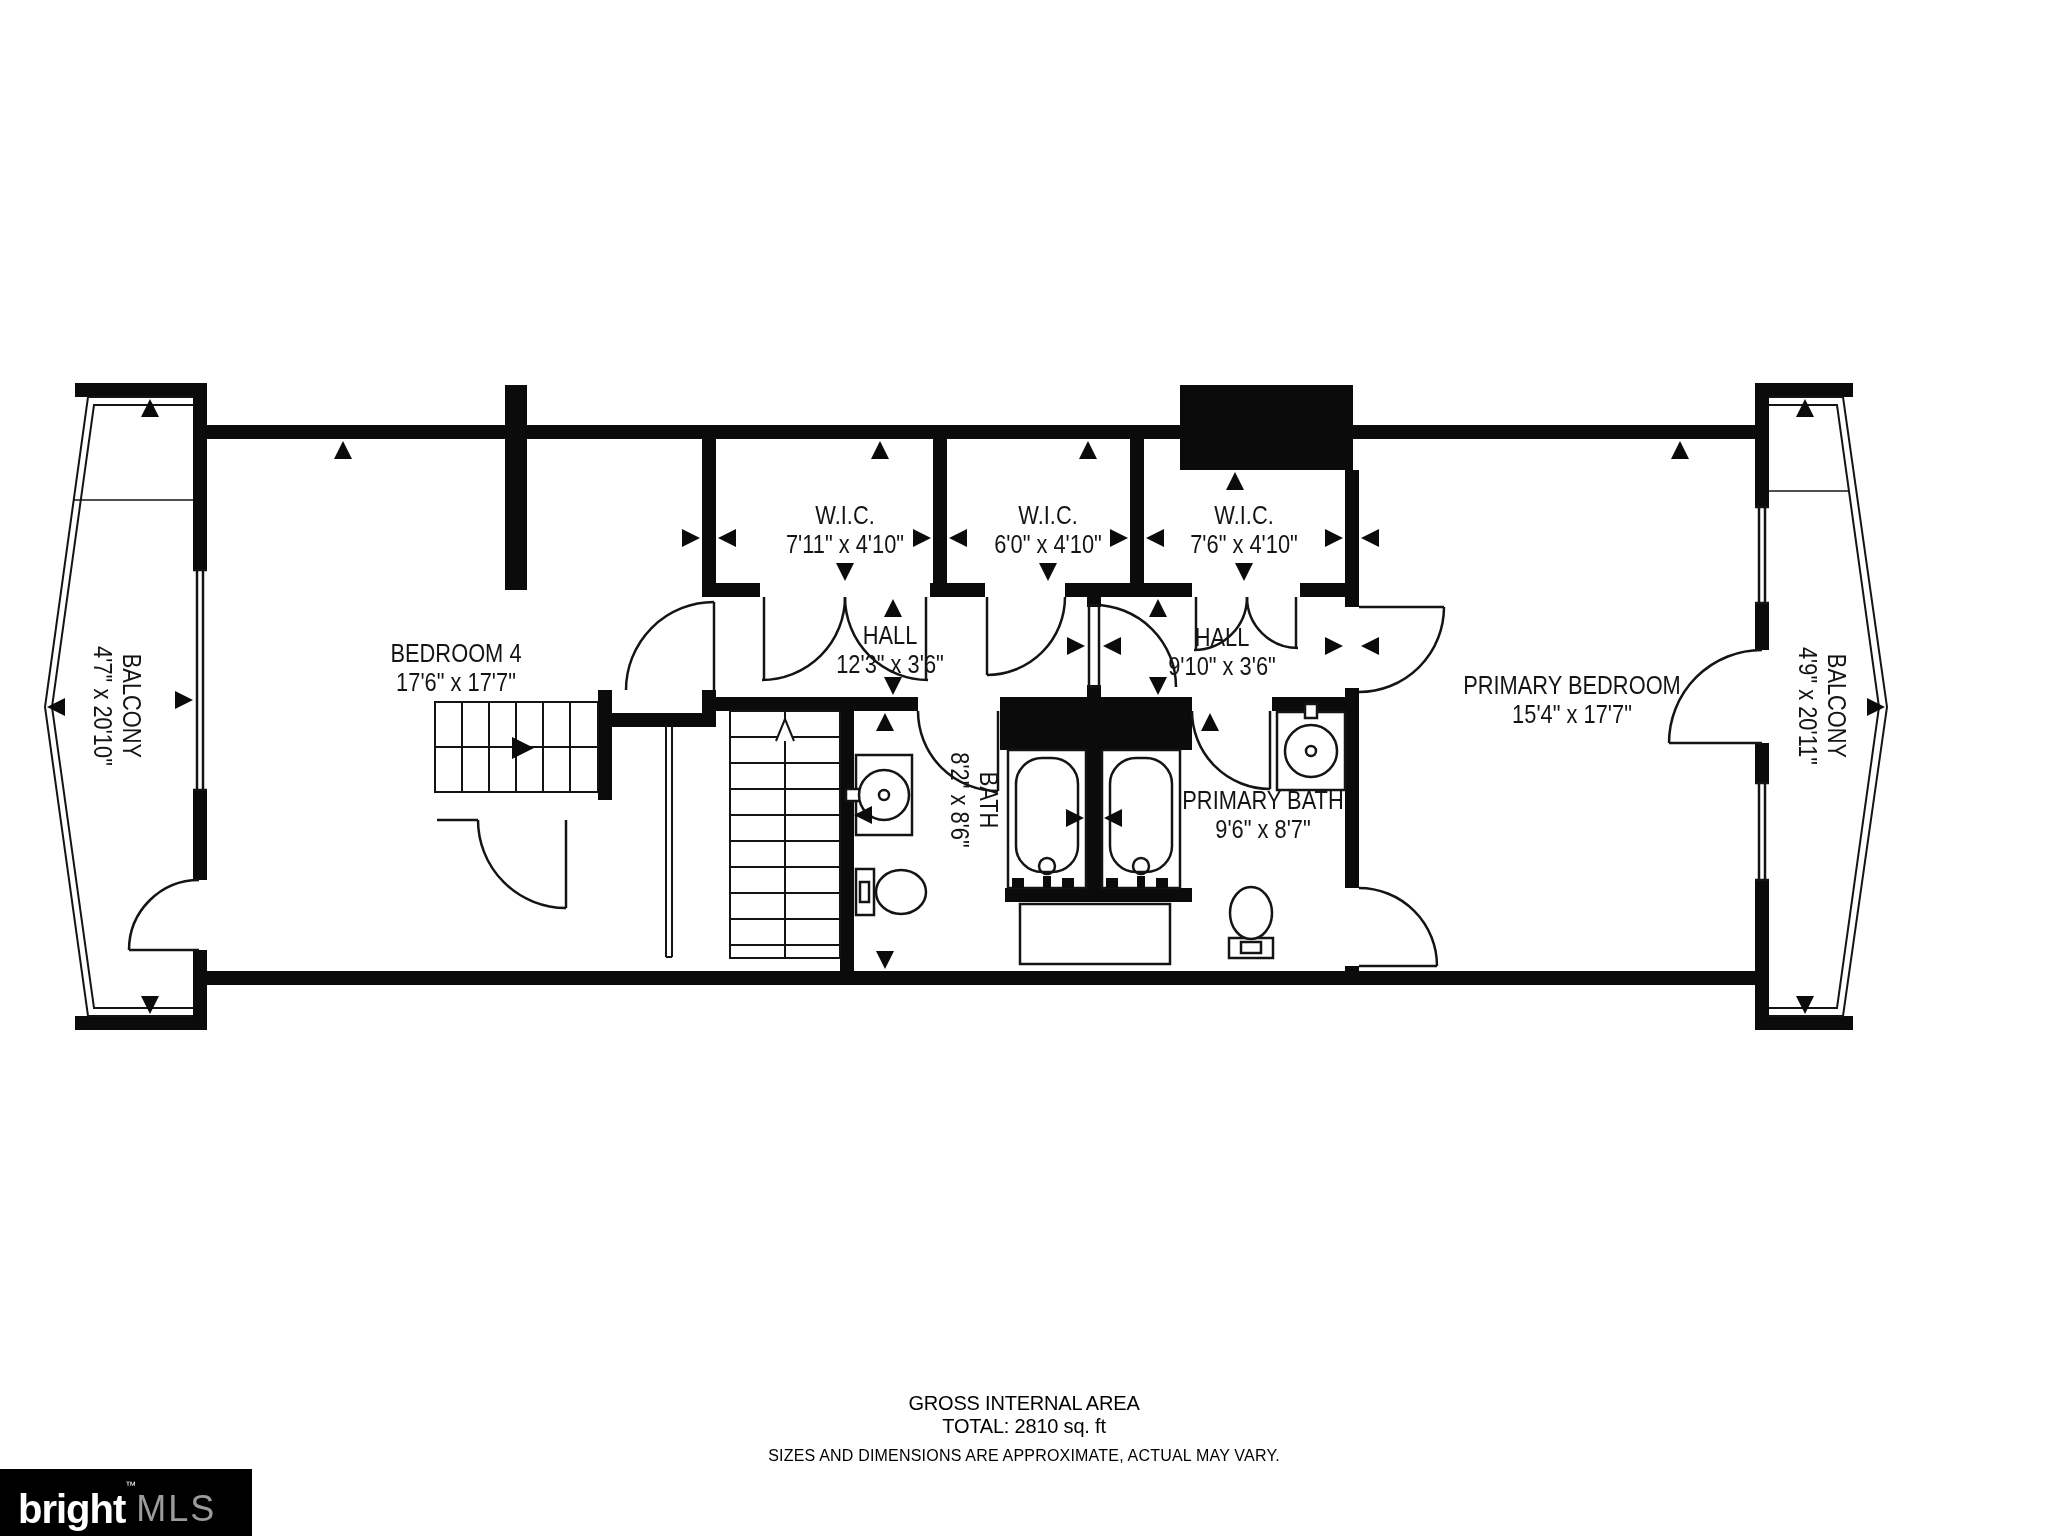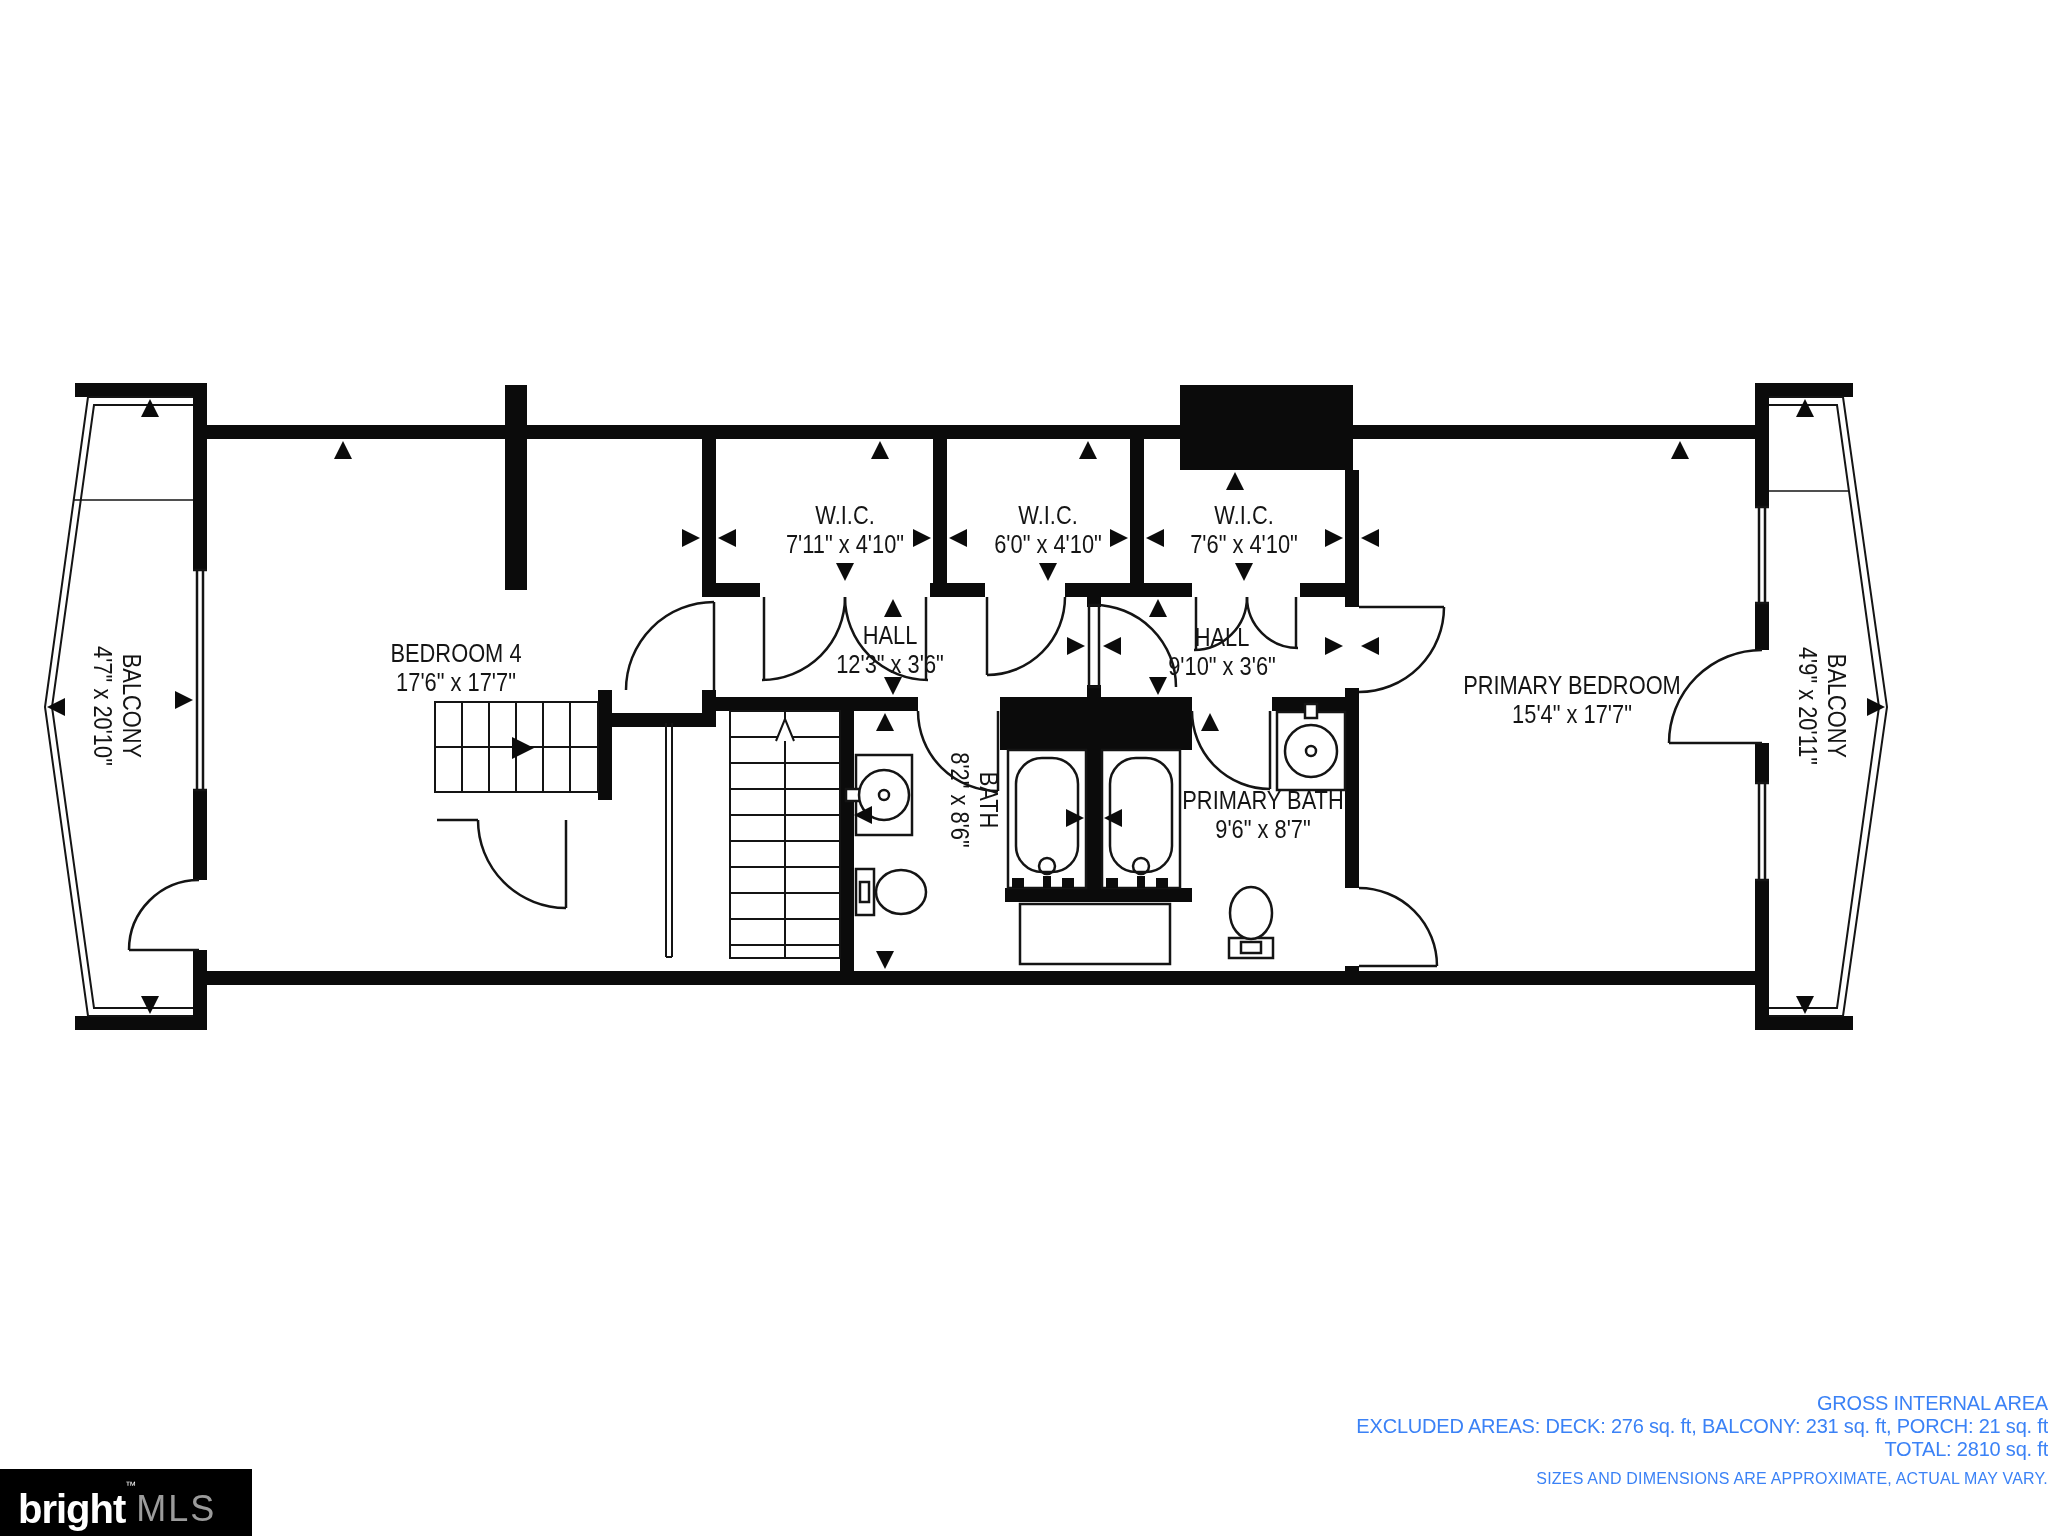--- a/index.html
+++ b/index.html
@@ -2,21 +2,21 @@
 <html><head>
 <meta charset="utf-8">
 <style>
   html,body{margin:0;padding:0;background:#fff;}
   #canvas{position:relative;width:2048px;height:1536px;background:#ffffff;overflow:hidden;
           font-family:"Liberation Sans",sans-serif;color:#111;}
   #plan-svg{position:absolute;left:0;top:0;}
   .room-label{position:absolute;text-align:center;white-space:nowrap;line-height:1.1;
               font-size:26px;color:#141414;transform:translate(-50%,-50%) scaleX(.84);}
   .room-label.rot90{transform:translate(-50%,-50%) rotate(90deg) scaleX(.84);}
-  .footer{position:absolute;left:0;right:0;top:1392px;text-align:right;color:#3b82f6;
+  .footer{position:absolute;left:0;right:0;top:1392px;text-align:center;color:#000000;
           font-size:20px;line-height:23px;letter-spacing:-.2px;}
   .footer .disclaimer{font-size:16px;margin-top:6px;letter-spacing:.2px;}
   .logo{position:absolute;left:0;top:1469px;width:252px;height:80px;background:#000;
         display:flex;align-items:center;padding-left:18px;box-sizing:border-box;}
   .logo .brand{color:#fff;font-weight:bold;font-size:40px;letter-spacing:-1px;}
   .logo .tm{color:#fff;font-size:11px;align-self:flex-start;margin-top:10px;}
   .logo .mls{color:#9b9b9b;font-size:36px;letter-spacing:2px;}
 </style>
 </head>
 <body>
@@ -293,21 +293,20 @@
     <div>BALCONY</div>
     <div>4'7" x 20'10"</div>
   </div>
   <div class="room-label rot90" style="left:1822px;top:706px;">
     <div>BALCONY</div>
     <div>4'9" x 20'11"</div>
   </div>
 
   <div class="footer">
     <div>GROSS INTERNAL AREA</div>
-    <div>EXCLUDED AREAS: DECK: 276 sq. ft, BALCONY: 231 sq. ft, PORCH: 21 sq. ft</div>
     <div>TOTAL: 2810 sq. ft</div>
     <div class="disclaimer">SIZES AND DIMENSIONS ARE APPROXIMATE, ACTUAL MAY VARY.</div>
   </div>
 
   <div class="logo">
     <span class="brand">bright</span>
     <span class="tm">™</span>
     <span class="mls">MLS</span>
   </div>
 

